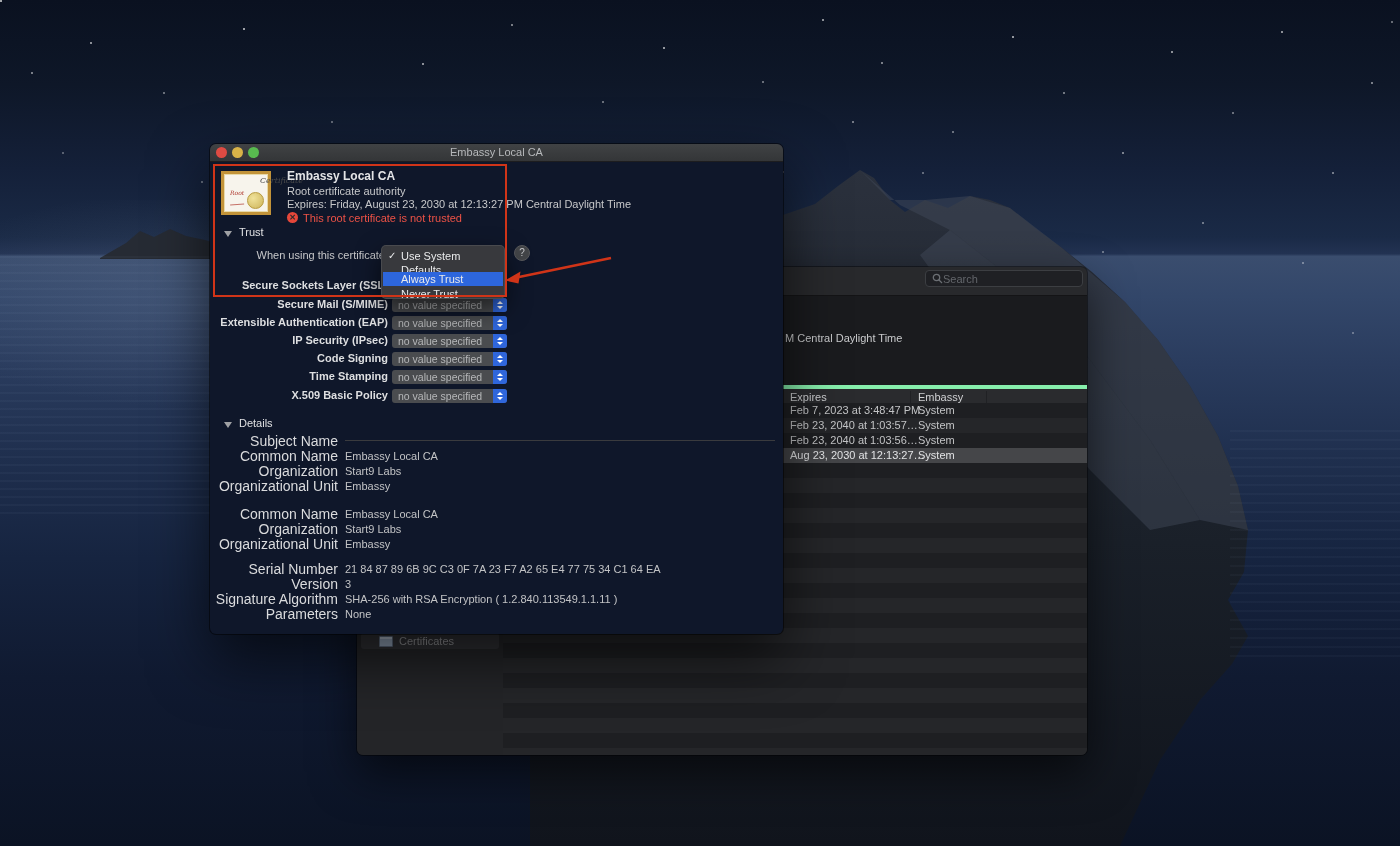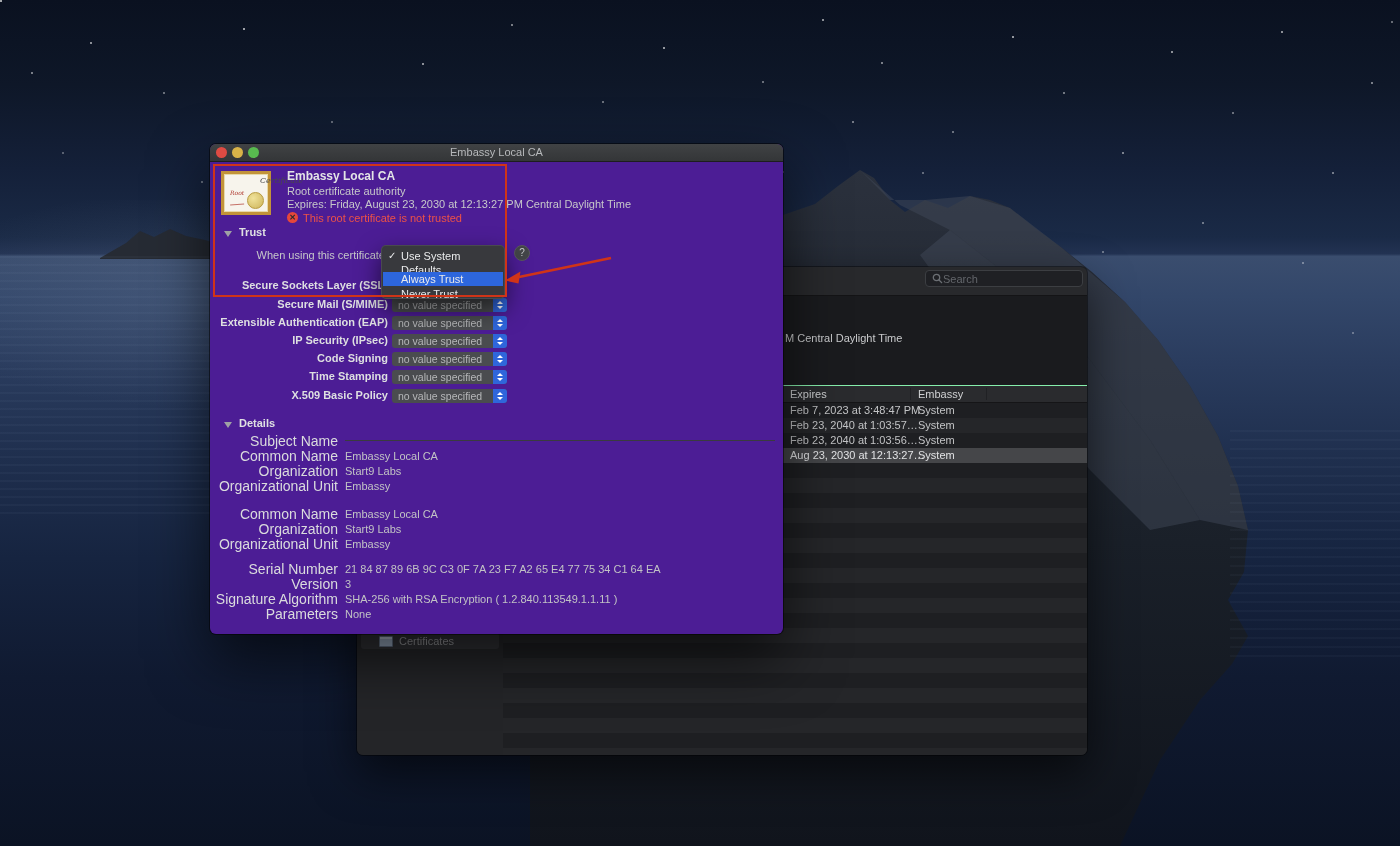--- a/index.html
+++ b/index.html
@@ -40,34 +40,34 @@
   .kc-search span{font-size:11px;color:#63666b;margin-left:0;}
   .kc-sidebar{position:absolute;left:0;top:29px;bottom:0;width:146px;background:#242528;border-right:1px solid #121214;}
   .kc-side-item{position:absolute;left:4px;right:4px;top:337px;height:16px;background:#313236;border-radius:3px;
     display:flex;align-items:center;padding-left:12px;}
   .kc-cert-ic{width:12px;height:9px;background:#97a7bc;border:1px solid #5f6d80;border-radius:1px;
     box-shadow:inset 0 2px 0 rgba(255,255,255,.35);}
   .kc-side-item span{font-size:11px;color:#96979a;margin-left:6px;}
   .kc-main{position:absolute;left:146px;top:29px;right:0;bottom:0;background:#1a1b1e;}
   .kc-partial{position:absolute;left:282px;top:36px;font-size:11px;color:#c9cacc;}
   .kc-header{position:absolute;left:0;right:0;top:89px;height:16px;background:#2a2b2e;
-    border-top:1px solid #86efac;border-bottom:1px solid #151517;}
+    border-top:4px solid #86efac;border-bottom:1px solid #151517;}
   .kc-header .hcell{position:absolute;top:0;height:16px;line-height:16px;font-size:11px;color:#cfd0d2;}
   .kc-hsep{position:absolute;top:2px;bottom:2px;width:1px;background:#202124;}
   .kc-rows{position:absolute;left:0;right:0;top:107px;bottom:0;
     background:repeating-linear-gradient(180deg,#1e1f22 0 15px,#252629 15px 30px);}
   .kc-row{position:absolute;left:0;right:0;height:15px;}
   .kc-row .c1{position:absolute;left:287px;top:0;height:15px;line-height:15px;font-size:11px;color:#c3c4c6;}
   .kc-row .c2{position:absolute;left:415px;top:0;height:15px;line-height:15px;font-size:11px;color:#c3c4c6;}
   .kc-row.sel{background:#454649;}
   .kc-row.sel .c1,.kc-row.sel .c2{color:#e2e3e5;}
 
   
   .cert-window{position:absolute;left:210px;top:144px;width:573px;height:490px;z-index:20;
-    background:#4c1d95;border-radius:6px;box-shadow:0 25px 60px rgba(0,0,0,.65),0 0 0 1px rgba(0,0,0,.5);overflow:hidden;}
+    background:#0f172a;border-radius:6px;box-shadow:0 25px 60px rgba(0,0,0,.65),0 0 0 1px rgba(0,0,0,.5);overflow:hidden;}
   .cw-titlebar{position:absolute;left:0;top:0;right:0;height:17px;
     background:linear-gradient(180deg,#404244,#343638);border-bottom:1px solid #1d1d1f;}
   .cw-title{position:absolute;left:0;right:0;top:0;height:17px;line-height:17px;text-align:center;
     font-size:11px;color:#b7b9bb;}
   .tl{position:absolute;top:3px;width:11px;height:11px;border-radius:50%;}
   .tl.r{left:6px;background:#df4b43;}
   .tl.y{left:22px;background:#d9b348;}
   .tl.g{left:38px;background:#58ba4f;}
 
   .cert-icon{position:absolute;left:11px;top:27px;width:50px;height:44px;background:#f7f4ec;
@@ -85,21 +85,21 @@
   .cw-sub{position:absolute;left:77px;top:41px;font-size:11px;color:#c7c8ca;}
   .cw-exp{position:absolute;left:77px;top:54px;font-size:11px;color:#c7c8ca;}
   .cw-warn{position:absolute;left:77px;top:67px;height:13px;display:flex;align-items:center;}
   .warn-ic{width:11px;height:11px;border-radius:50%;background:#e5473a;color:#2a2a2a;font-size:8px;
     font-weight:bold;text-align:center;line-height:11px;flex:none;}
   .cw-warn span.txt{font-size:11px;color:#ee5246;margin-left:5px;}
 
   .tri{width:0;height:0;border-left:4px solid transparent;border-right:4px solid transparent;
     border-top:6px solid #9fa1a4;}
   .sec-tri{position:absolute;left:14px;}
-  .sec-label{position:absolute;left:29px;font-size:11px;font-weight:bold;color:#dfe0e2;}
+  .sec-label{position:absolute;left:29px;font-size:11px;font-weight:normal;color:#dfe0e2;}
 
   .rlabel{position:absolute;left:0;width:178px;text-align:right;font-size:11px;color:#c6c7c9;}
   .rlabel.b{font-weight:bold;color:#dedfe1;}
 
   .help-btn{position:absolute;left:304px;top:101px;width:16px;height:16px;border-radius:50%;
     background:#434548;border:1px solid #58595c;box-sizing:border-box;text-align:center;
     line-height:14px;font-size:10px;color:#c6c7c9;}
 
   .popup{position:absolute;left:182px;width:115px;height:14px;background:#4a4c4f;border-radius:3px;}
   .popup .pv{position:absolute;left:6px;top:0;height:14px;line-height:14px;font-size:10.5px;color:#b6b7b9;}

